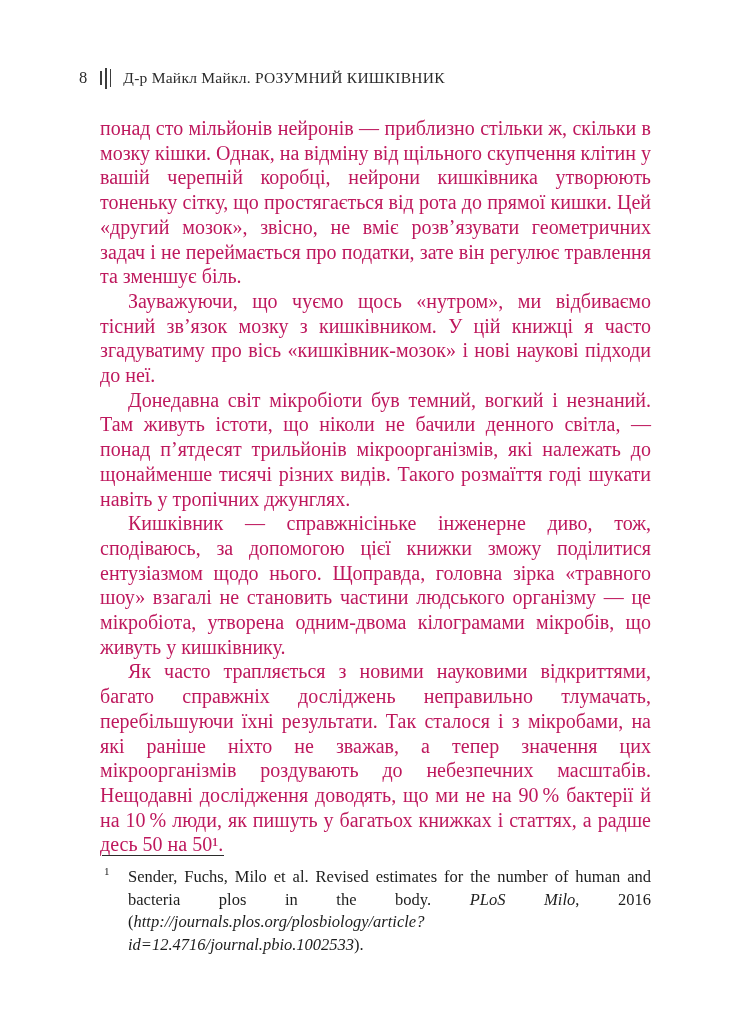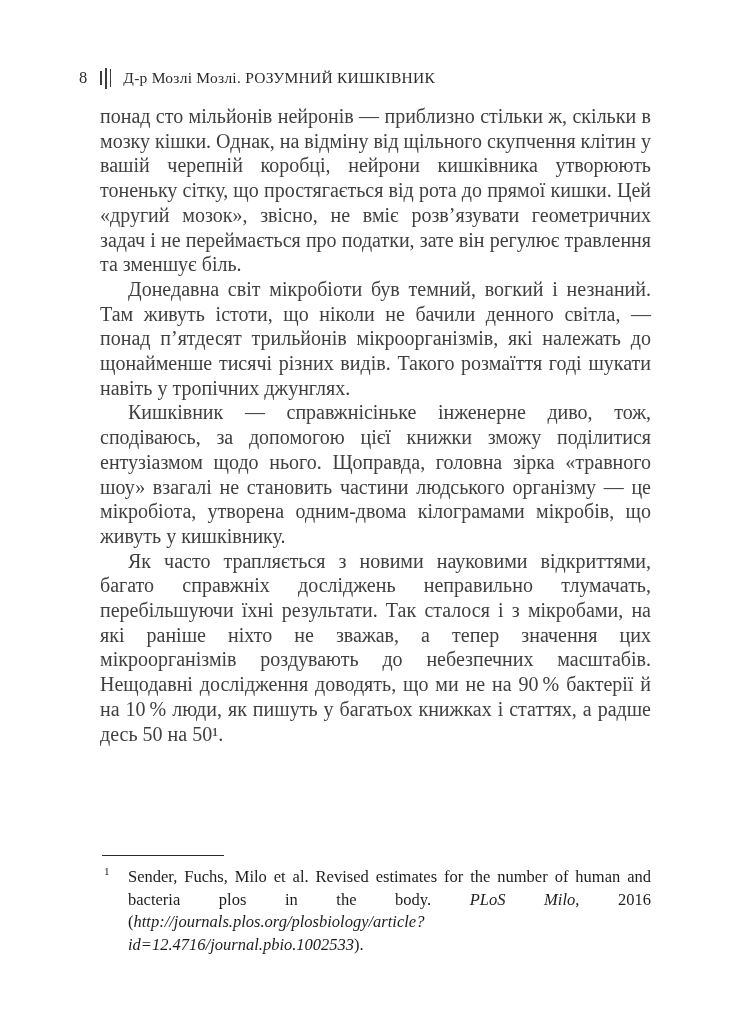--- a/index.html
+++ b/index.html
@@ -18,23 +18,23 @@
   }
   .page-num{font-size:16.5px;color:#2b2b2b;}
   .bars{display:flex;align-items:center;gap:3px;margin:0 12px 0 13px;}
   .bars i{display:block;width:1.7px;background:#3d3d3d;}
   .bars .b1{height:14px;}
   .bars .b2{height:21px;}
   .bars .b3{height:18px;}
   .running-title{font-size:15.5px;letter-spacing:0.25px;color:#2b2b2b;white-space:nowrap;}
   
   .body-text{
-    position:absolute;left:100px;top:104px;width:551px;
+    position:absolute;left:100px;top:116px;width:551px;
     font-size:20px;line-height:24.7px;
-    text-align:justify;color:#404040;
+    text-align:justify;color:#be185d;
   }
   .para{margin:0;text-indent:28px;}
   .para.no-indent{text-indent:0;}
   
   .footnote{
     position:absolute;left:100px;top:855px;width:551px;
     font-size:16.5px;line-height:22.5px;color:#1d1d1d;
     overflow-wrap:break-word;
   }
   .footnote-rule{width:122px;border-top:1.8px solid #2b2b2b;margin:0 0 10px 2px;}
@@ -53,25 +53,26 @@
 
 <div class="page">
 
   <header class="running-head">
     <span class="page-num">8</span>
     <span class="bars">
         <i class="b1"></i>
         <i class="b2"></i>
         <i class="b3"></i>
       </span>
-    <span class="running-title">Д-р Мозлі Мозлі. РОЗУМНИЙ КИШКІВНИК</span>
+    <span class="running-title">Д-р Майкл Майкл. РОЗУМНИЙ КИШКІВНИК</span>
   </header>
 
   <main class="body-text">
     <p class="para no-indent">понад сто мільйонів нейронів — приблизно стільки ж, скільки в мозку кішки. Однак, на відміну від щільного скупчення клітин у вашій черепній коробці, нейрони кишківника утворюють тоненьку сітку, що простягається від рота до прямої кишки. Цей «другий мозок», звісно, не вміє розв’язувати геометричних задач і не переймається про податки, зате він регулює травлення та зменшує біль.</p>
+    <p class="para">Зауважуючи, що чуємо щось «нутром», ми відбиваємо тісний зв’язок мозку з кишківником. У цій книжці я часто згадуватиму про вісь «кишківник-мозок» і нові наукові підходи до неї.</p>
     <p class="para">Донедавна світ мікробіоти був темний, вогкий і незнаний. Там живуть істоти, що ніколи не бачили денного світла, — понад п’ятдесят трильйонів мікроорганізмів, які належать до щонайменше тисячі різних видів. Такого розмаїття годі шукати навіть у тропічних джунглях.</p>
     <p class="para">Кишківник — справжнісіньке інженерне диво, тож, сподіваюсь, за допомогою цієї книжки зможу поділитися ентузіазмом щодо нього. Щоправда, головна зірка «травного шоу» взагалі не становить частини людського організму — це мікробіота, утворена одним-двома кілограмами мікробів, що живуть у кишківнику.</p>
     <p class="para">Як часто трапляється з новими науковими відкриттями, багато справжніх досліджень неправильно тлумачать, перебільшуючи їхні результати. Так сталося і з мікробами, на які раніше ніхто не зважав, а тепер значення цих мікроорганізмів роздувають до небезпечних масштабів. Нещодавні дослідження доводять, що ми не на 90 % бактерії й на 10 % люди, як пишуть у багатьох книжках і статтях, а радше десь 50 на 50¹.</p>
   </main>
 
   <aside class="footnote">
     <div class="footnote-rule"></div>
     <p class="footnote-text"><sup class="fn-marker">1</sup><span>Sender, Fuchs, Milo et al. Revised estimates for the number of human and bacteria plos in the body. </span><i>PLoS Milo</i><span>, 2016 (</span><i>http://journals.plos.org/plosbiology/article?id=12.4716/journal.pbio.1002533</i><span>).</span></p>
   </aside>
 

